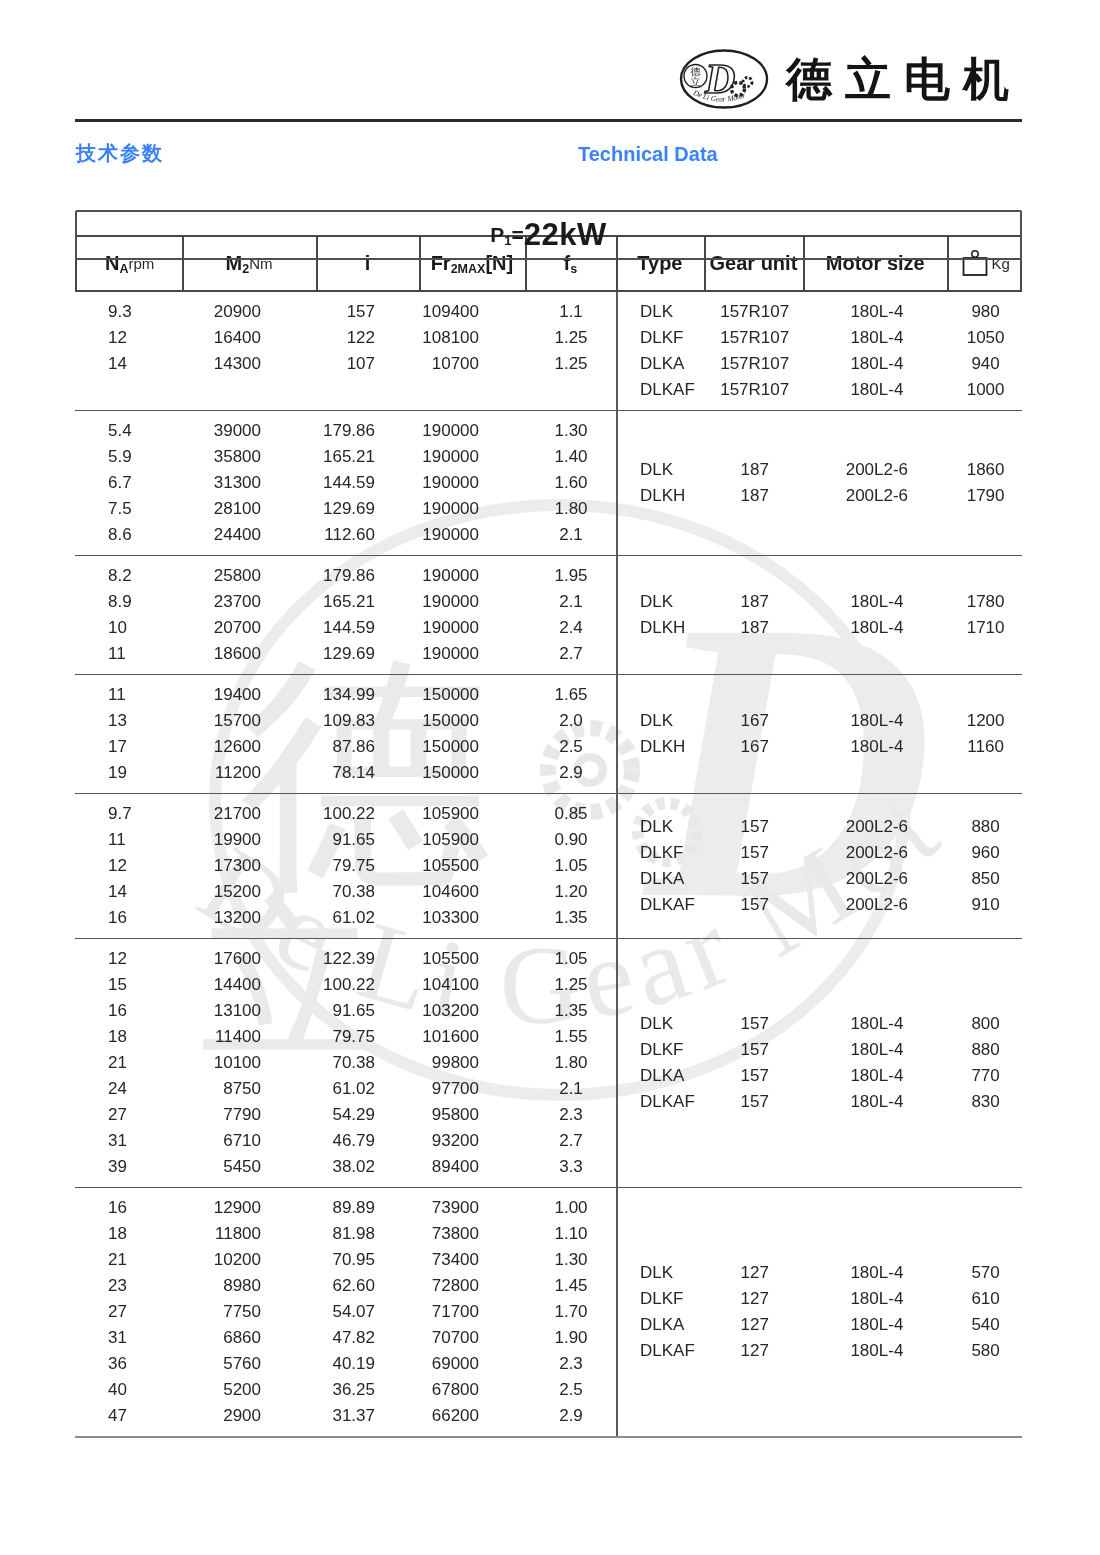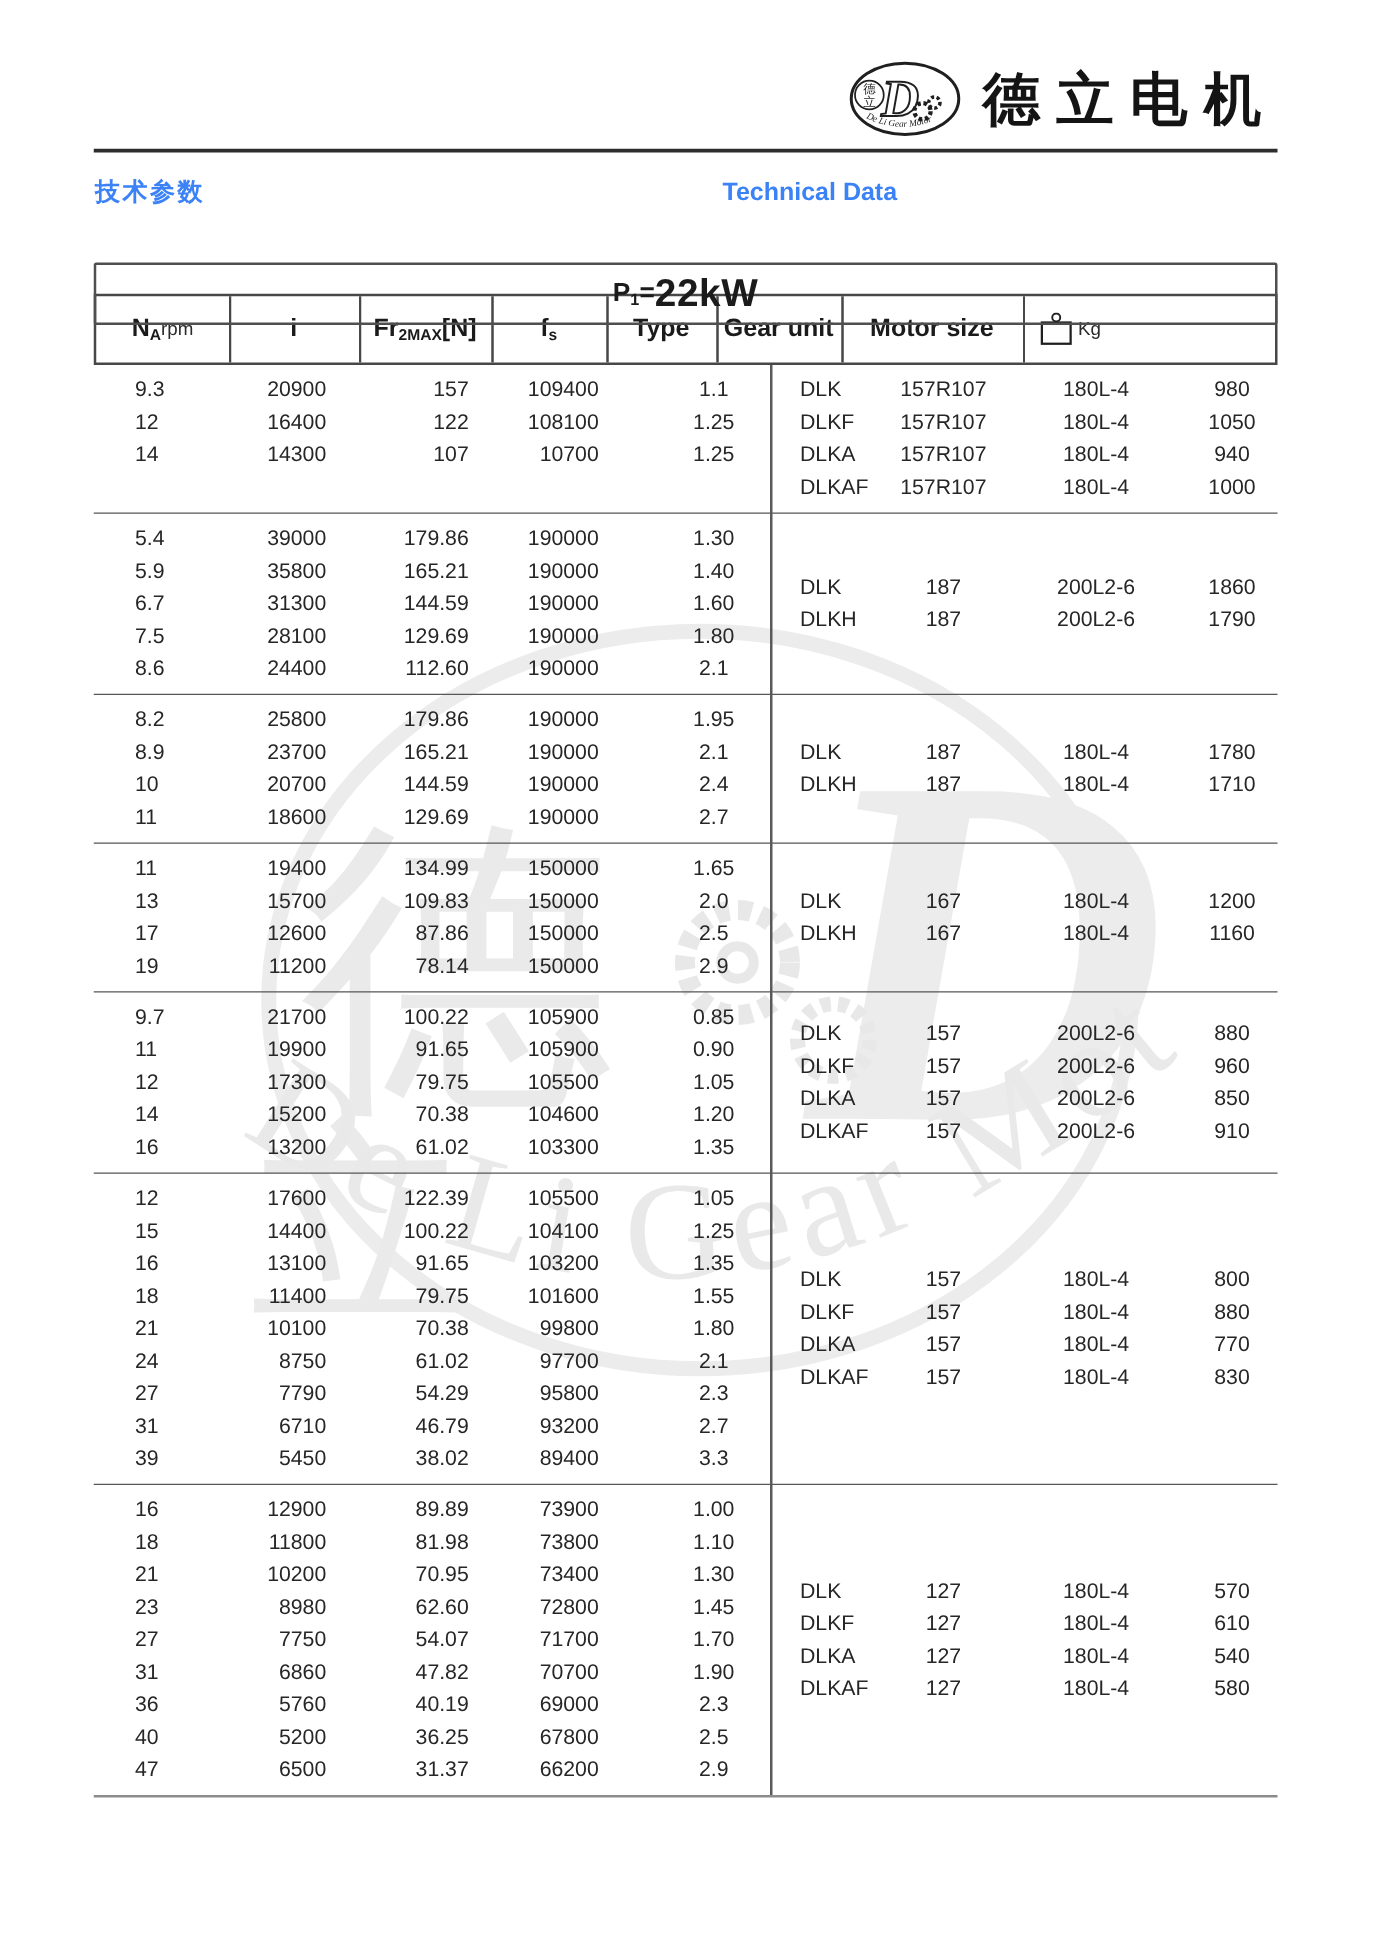--- a/index.html
+++ b/index.html
@@ -113,20 +113,24 @@
     <span class="p-small"><span>P</span><span class="sub">1</span><span>=</span></span>
       <span class="p-big">22kW</span>
   </div>
 
   <div class="table">
     <div class="thead">
       <div class="hcell w-na">
         <div class="h-main"><span>N</span><span class="sub">A</span></div>
         <div class="h-unit">rpm</div>
       </div>
+      <div class="hcell w-m2">
+        <div class="h-main"><span>M</span><span class="sub">2</span></div>
+        <div class="h-unit">Nm</div>
+      </div>
       <div class="hcell w-i">
         <div class="h-main">i</div>
       </div>
       <div class="hcell w-fr">
         <div class="h-main"><span>Fr</span><span class="sub">2MAX</span><span>[N]</span></div>
       </div>
       <div class="hcell w-fs">
         <div class="h-main"><span>f</span><span class="sub">s</span></div>
       </div>
       <div class="hcell w-type">
@@ -555,21 +559,21 @@
             </div>
             <div class="trow">
               <div class="cell c-na">40</div>
               <div class="cell c-m2">5200</div>
               <div class="cell c-i">36.25</div>
               <div class="cell c-fr">67800</div>
               <div class="cell c-fs">2.5</div>
             </div>
             <div class="trow">
               <div class="cell c-na">47</div>
-              <div class="cell c-m2">6500</div>
+              <div class="cell c-m2">2900</div>
               <div class="cell c-i">31.37</div>
               <div class="cell c-fr">66200</div>
               <div class="cell c-fs">2.9</div>
             </div>
           </div>
           <div class="bright">
             <div class="trow">
               <div class="cell c-type">DLK</div>
               <div class="cell c-gear">127</div>
               <div class="cell c-motor">180L-4</div>

